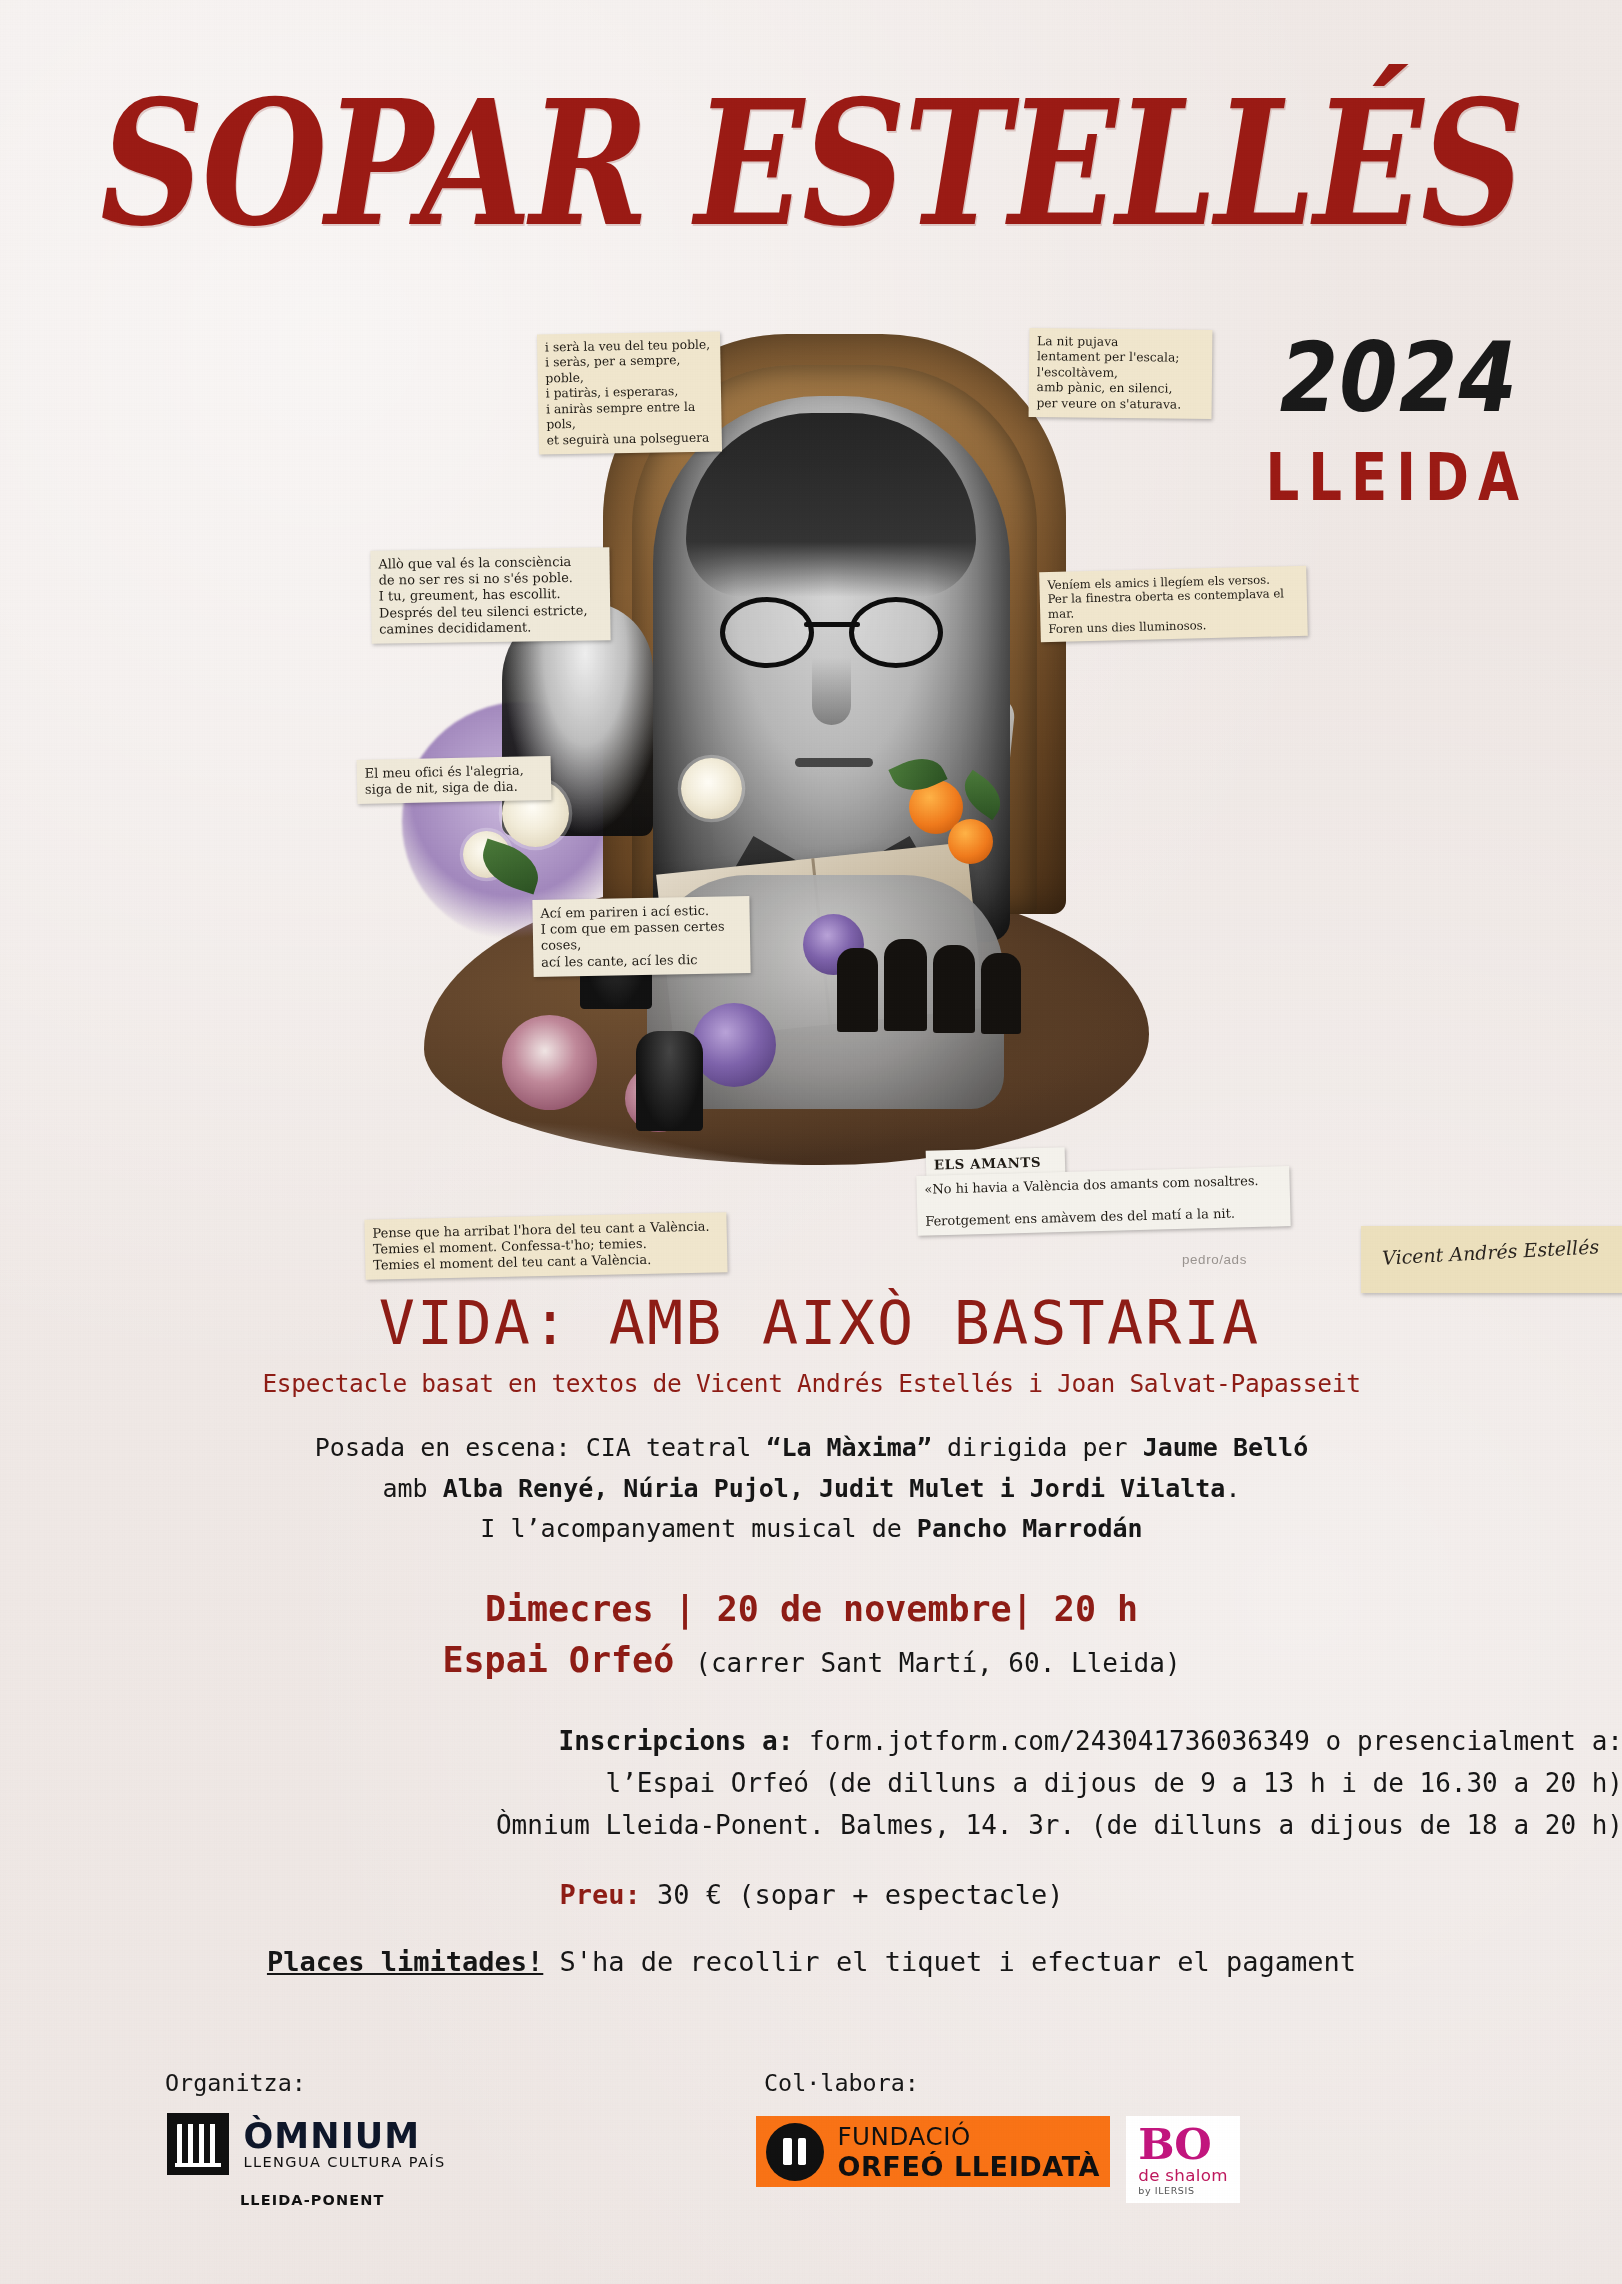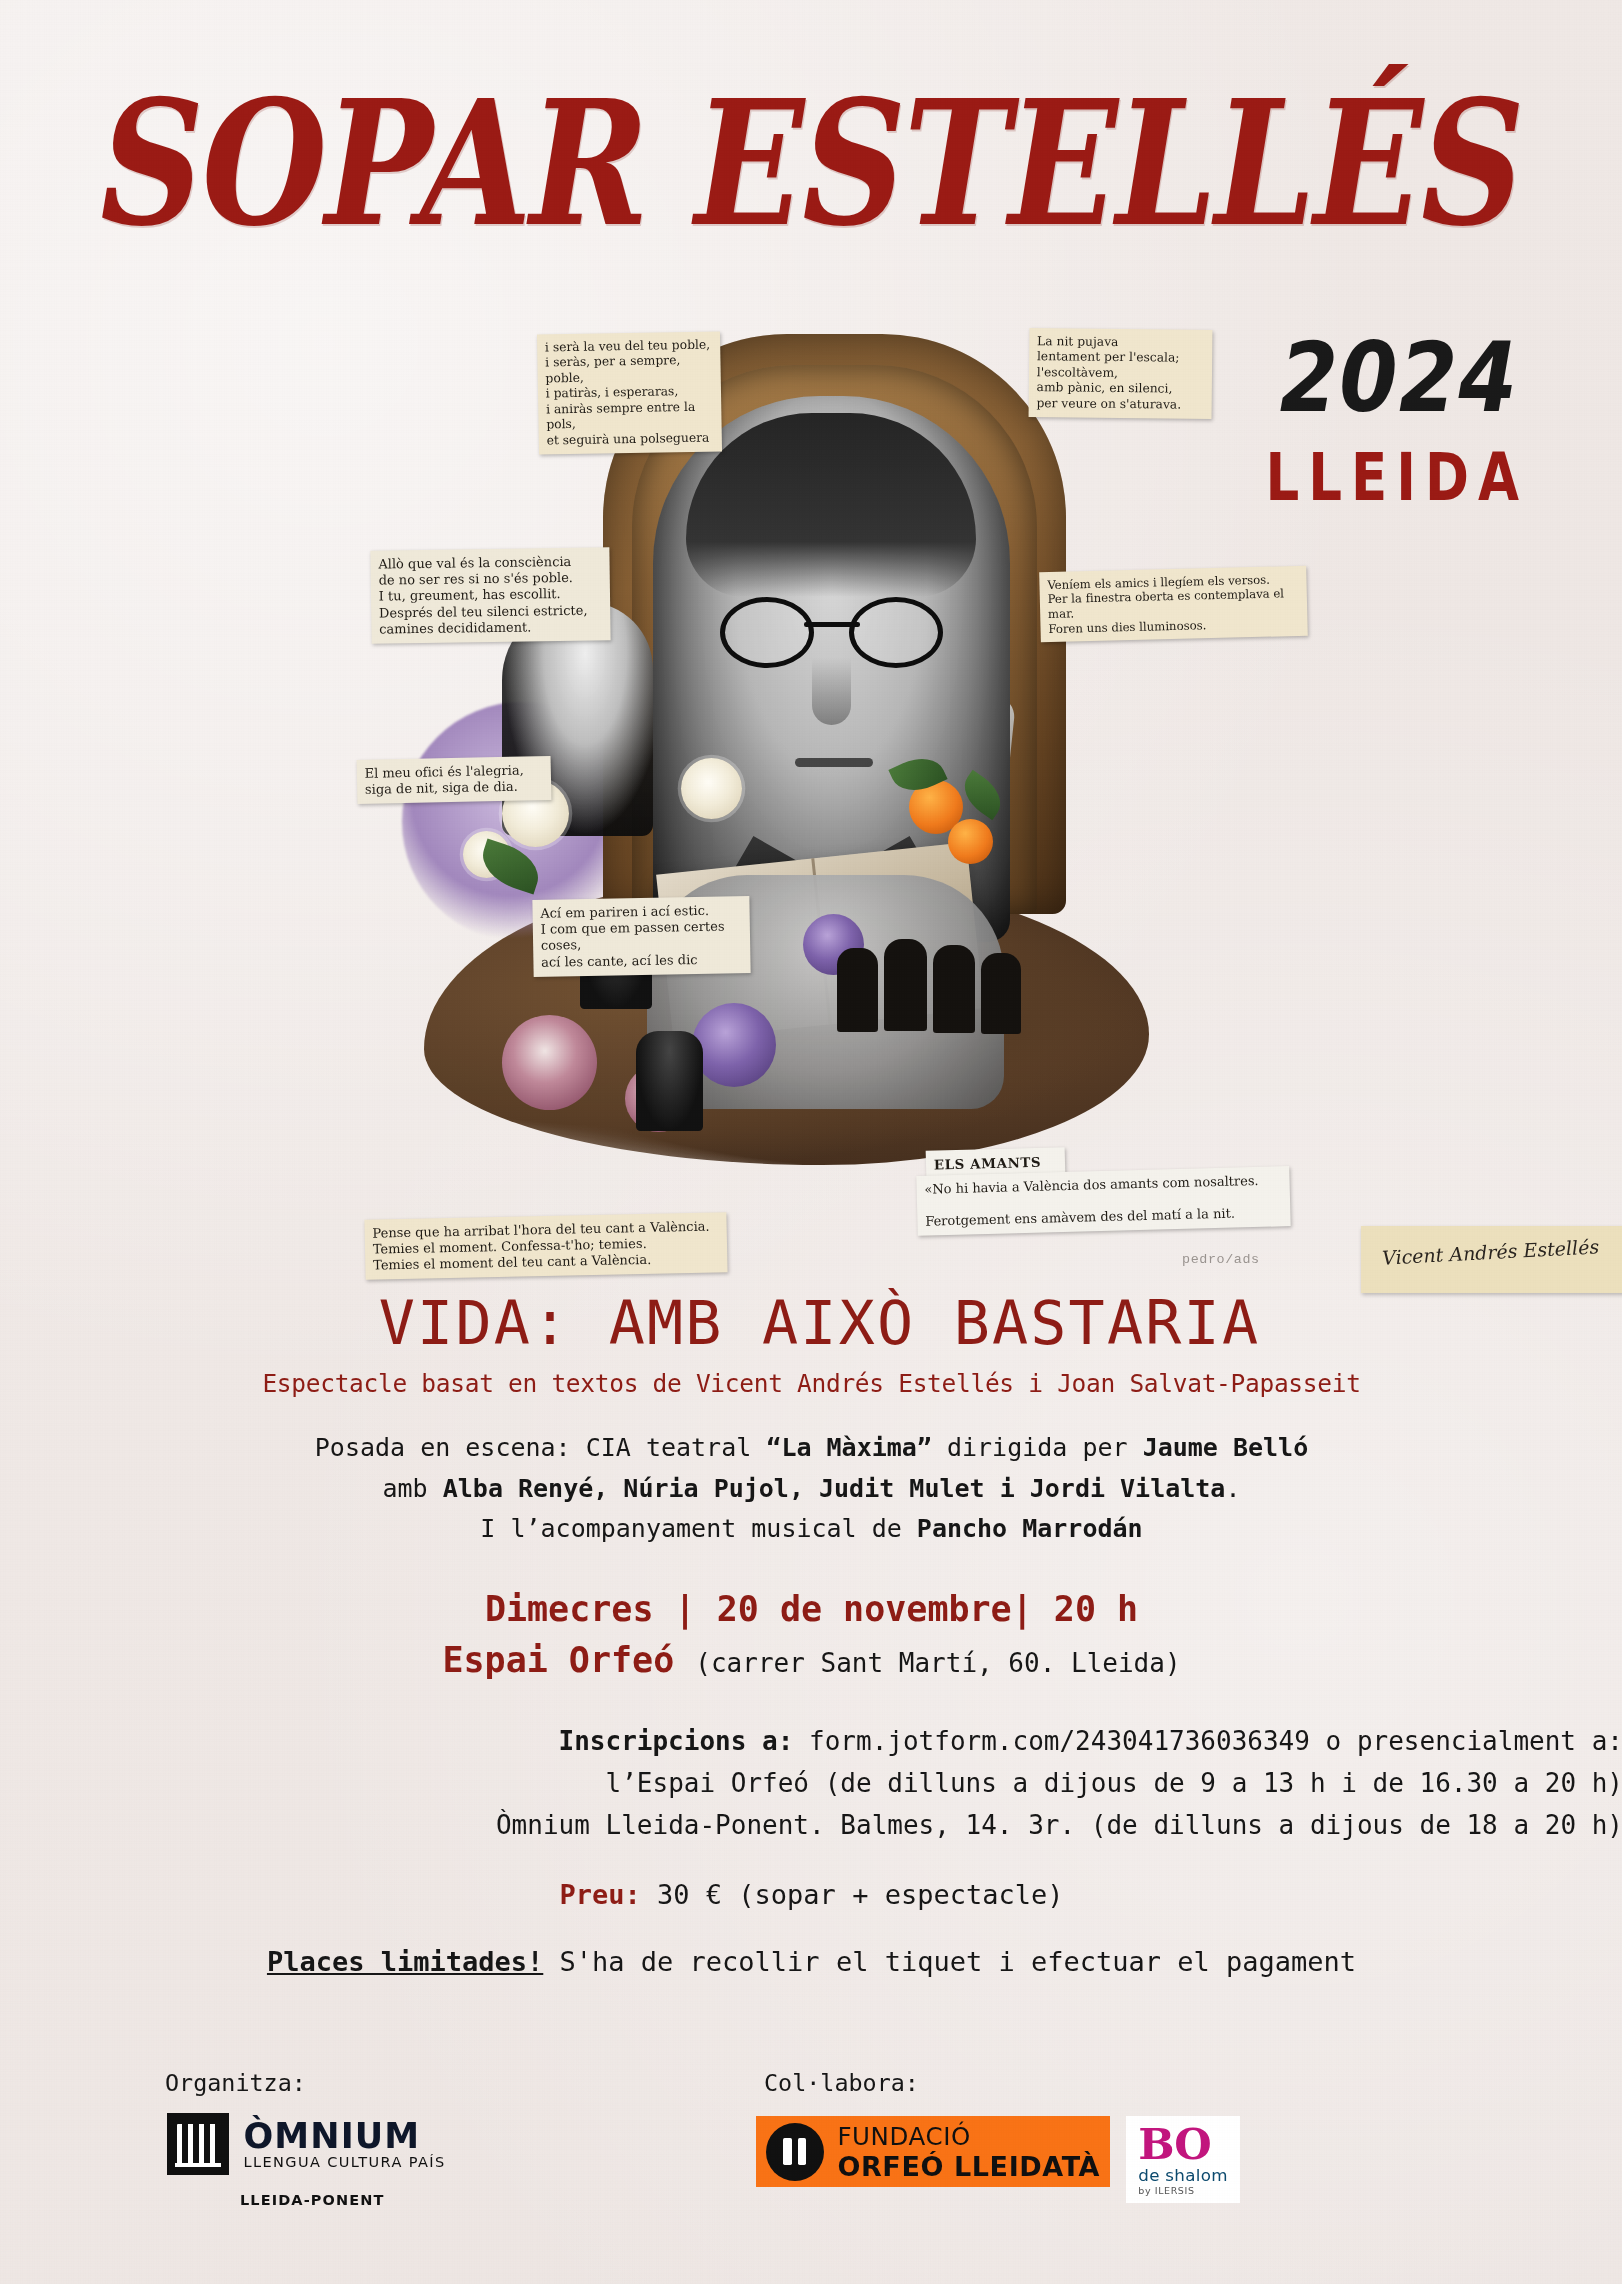--- a/index.html
+++ b/index.html
@@ -485,35 +485,35 @@
     font-family: "DejaVu Serif", serif;
     font-weight: bold;
     font-size: 43px;
     line-height: .95;
     color: #c2167e;
     letter-spacing: -1.1px;
   }
   .shalom .s {
     font-family: "DejaVu Sans", sans-serif;
     font-size: 16.7px;
-    color: #0c4a6e;
+    color: #be185d;
     letter-spacing: 0.3px;
   }
   .shalom .by {
     font-family: "DejaVu Sans", sans-serif;
     font-size: 9.5px;
     color: #555;
     letter-spacing: 0.6px;
   }
 
   .credit-tag {
     position: absolute;
     left: 1182px;
     top: 1252px;
-    font-family: Liberation Mono, monospace;
+    font-family: Liberation Sans, sans-serif;
     font-size: 13.4px;
     color: #9a9490;
     letter-spacing: 0.6px;
   }
   .signature {
     position: absolute;
     left: 1026px;
     top: 914px;
     width: 290px;
     height: 67px;

